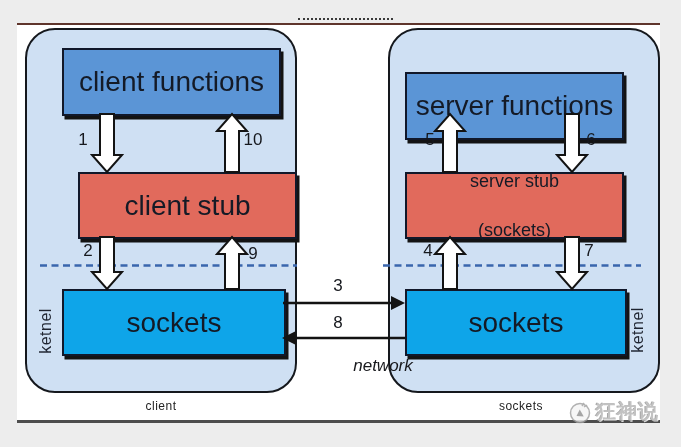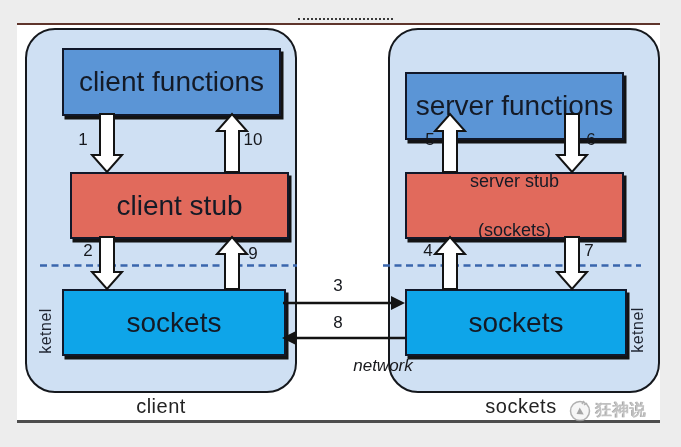--- a/index.html
+++ b/index.html
@@ -12,36 +12,36 @@
          border:2.5px solid #15181d;border-radius:30px;}
   .panel.client{left:25px;}
   .panel.server{left:388px;}
   .box{position:absolute;display:flex;flex-direction:column;align-items:center;justify-content:center;
        border:2px solid #11182a;box-shadow:2.5px 3.5px 0 #131313;color:#141a26;
        font-size:28px;line-height:1.12;text-align:center;}
   .b-functions{background:#5b95d6;}
   .b-stub{background:#e16a5c;}
   .b-sockets{background:#0ea5e9;}
   .cf{left:62px;top:48px;width:215px;height:64px;}
-  .cs{left:70px;top:172px;width:215px;height:63px;}
+  .cs{left:78px;top:172px;width:215px;height:63px;}
   .ck{left:62px;top:289px;width:220px;height:63px;}
   .sf{left:405px;top:48px;width:215px;height:64px;margin-top:24px;}
   .ss{left:405px;top:172px;width:215px;height:63px;font-size:18px;gap:28px;}
   .sk{left:405px;top:289px;width:218px;height:63px;}
   .overlay{position:absolute;left:0;top:0;width:681px;height:447px;}
   .num{position:absolute;transform:translate(-50%,-50%);font-size:17px;color:#16181d;}
-  .caption{position:absolute;transform:translate(-50%,-50%);font-size:20px;color:#232323;
+  .caption{position:absolute;transform:translate(-50%,-50%);font-size:12px;color:#232323;
            letter-spacing:.5px;}
   .kernel{position:absolute;transform:translate(-50%,-50%) rotate(-90deg);font-size:16px;
           color:#1f2430;letter-spacing:.5px;}
   .network{position:absolute;transform:translate(-50%,-50%);font-style:italic;font-size:17px;
            color:#17181c;margin-left:44px;}
   .watermark{position:absolute;left:568px;top:398px;display:flex;align-items:center;gap:4px;
              opacity:.8;}
-  .wm-text{font-size:16px;font-weight:bold;color:#b3b3b3;text-shadow:1px 1px 0 #ffffff,-1px 0 0 #8f8f8f;
+  .wm-text{font-size:20px;font-weight:bold;color:#b3b3b3;text-shadow:1px 1px 0 #ffffff,-1px 0 0 #8f8f8f;
            letter-spacing:1px;}
 </style>
 </head>
 <body>
 
 <div class="stage">
 
   <div class="sheet"></div>
   <div class="remnant"></div>
 

